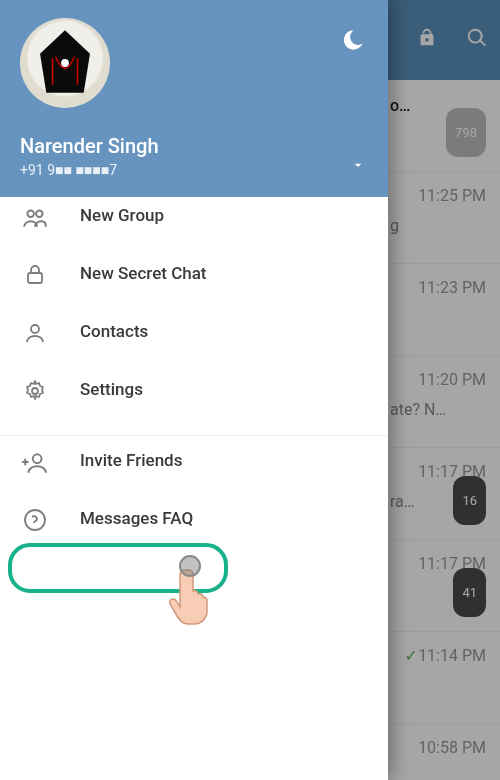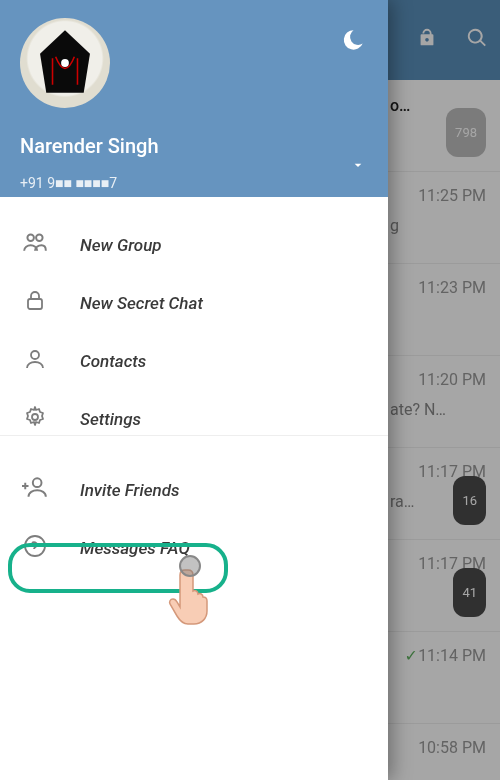--- a/index.html
+++ b/index.html
@@ -21,25 +21,25 @@
     
     .dim { position: absolute; left: 388px; top: 0; right: 0; bottom: 0; background: rgba(0,0,0,0.35); }
 
     
     .drawer { position: absolute; left: 0; top: 0; width: 388px; height: 100%; background: #fff; box-shadow: 4px 0 18px rgba(0,0,0,0.35); display: flex; flex-direction: column; }
     .drawer-header { background: #6694bf; height: 197px; padding: 18px 20px 14px; position: relative; color: #fff; }
     .avatar { width: 90px; height: 90px; border-radius: 50%; background: radial-gradient(circle at 50% 45%, #f0efe9 0 55%, #e0ddd0 58%); position: relative; overflow: hidden; display:flex; align-items:center; justify-content:center; }
     .avatar svg { width: 78px; height: 78px; }
     .moon { position: absolute; top: 28px; right: 22px; }
     .drawer-header .name { font-size: 20px; font-weight: 500; margin-top: 26px; }
-    .drawer-header .phone { font-size: 14px; opacity: 0.85; margin-top: 17px; }
+    .drawer-header .phone { font-size: 14px; opacity: 0.85; margin-top: 4px; }
     .expand { position: absolute; right: 22px; bottom: 20px; }
 
     .menu { flex: 1; overflow: hidden; }
-    .menu-item { display: flex; align-items: flex-end; height: 58px; padding: 0 22px; gap: 32px; cursor: pointer; font-style: italic; }
+    .menu-item { display: flex; align-items: flex-start; height: 58px; padding: 8px 22px; gap: 32px; cursor: pointer; }
     .menu-item .icon { width: 26px; display: flex; justify-content: center; color: #7d7d7d; }
     .menu-item .label { color: #3a3a3a; font-size: 17px; font-weight: 500; }
     .divider { height: 1px; background: #eee; margin: 6px 0; }
 
     
     .highlight-ring { position: absolute; border: 4px solid #17b18b; border-radius: 22px; pointer-events: none; }
 
     
     .finger { position: absolute; pointer-events: none; }
     .finger .pulse { position:absolute; left:50%; top:0; transform:translate(-50%,-50%); width:22px; height:22px; border-radius:50%; background: rgba(120,120,120,0.45); border:2px solid #888; }

